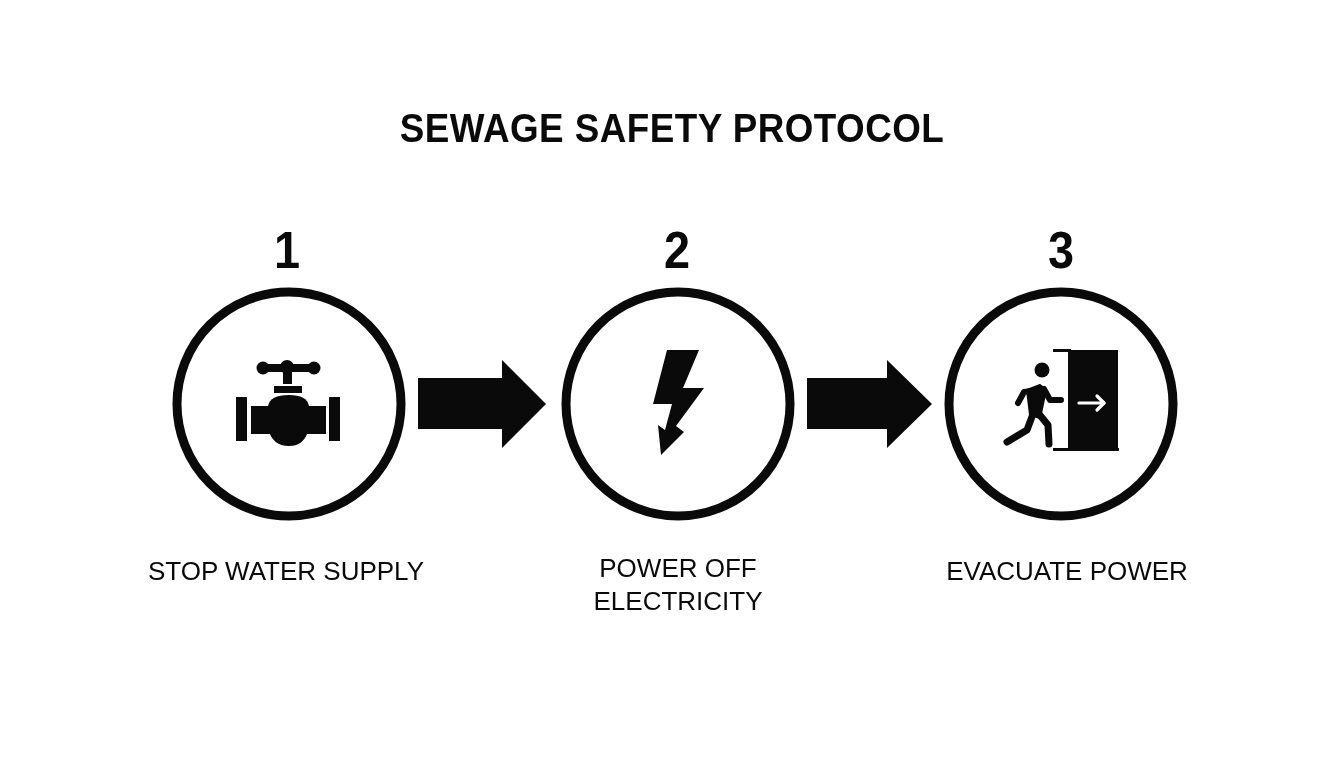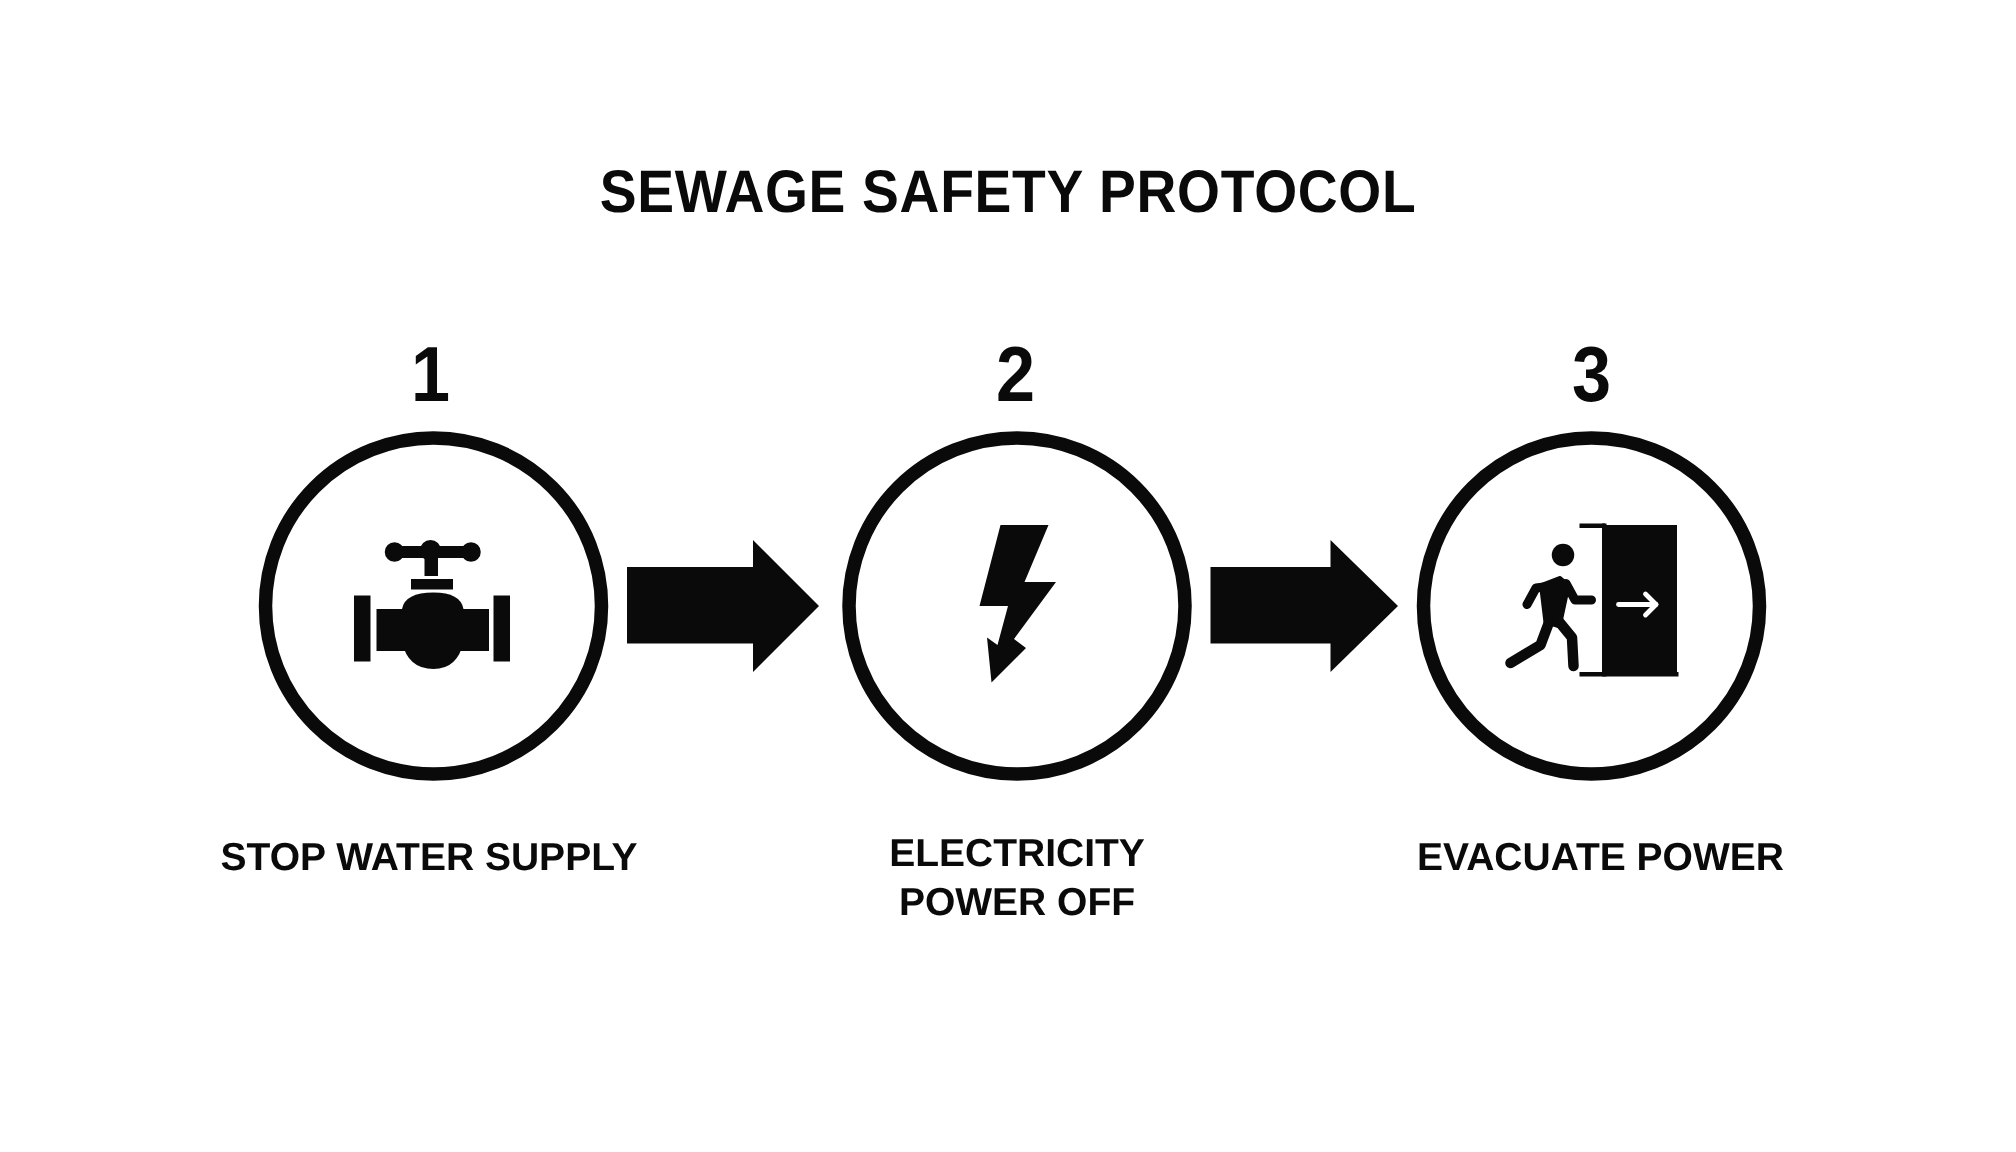--- a/index.html
+++ b/index.html
@@ -13,21 +13,21 @@
       text-align: center; font-weight: 700; font-size: 40px; letter-spacing: 0.5px;
       line-height: 48px; transform: scaleX(0.92); transform-origin: 672px 0;
     }
     .step-num {
       position: absolute; top: 222px; width: 80px; margin-left: -40px;
       text-align: center; font-weight: 700; font-size: 52px; line-height: 56px;
       transform: scaleX(0.9);
     }
     .step-label {
       position: absolute; width: 360px; margin-left: -180px;
-      text-align: center; font-weight: 700; font-size: 26px; line-height: 33px;
+      text-align: center; font-weight: 400; font-size: 26px; line-height: 33px;
     }
     svg.canvas { position: absolute; left: 0; top: 0; }
   </style>
 </head>
 <body>
 
 <div class="title">SEWAGE SAFETY PROTOCOL</div>
 
 <div class="step-num" style="left:287px;">1</div>
 <div class="step-num" style="left:677px;">2</div>
@@ -97,16 +97,16 @@
         <polyline points="1033,414 1027,430 1007,442" fill="none" stroke-width="7"></polyline>
 
         <polyline points="1039,414 1048,425 1049,444" fill="none" stroke-width="7"></polyline>
       </g>
     </g>
   </g>
 </svg>
 
 <div class="step-label" style="left:286px; top:555px;">STOP WATER SUPPLY</div>
 <div class="step-label" style="left:678px; top:552px;">
+  <div>POWER OFF</div>
   <div>ELECTRICITY</div>
-  <div>POWER OFF</div>
 </div>
 <div class="step-label" style="left:1067px; top:555px;">EVACUATE POWER</div>
 
 </body></html>

